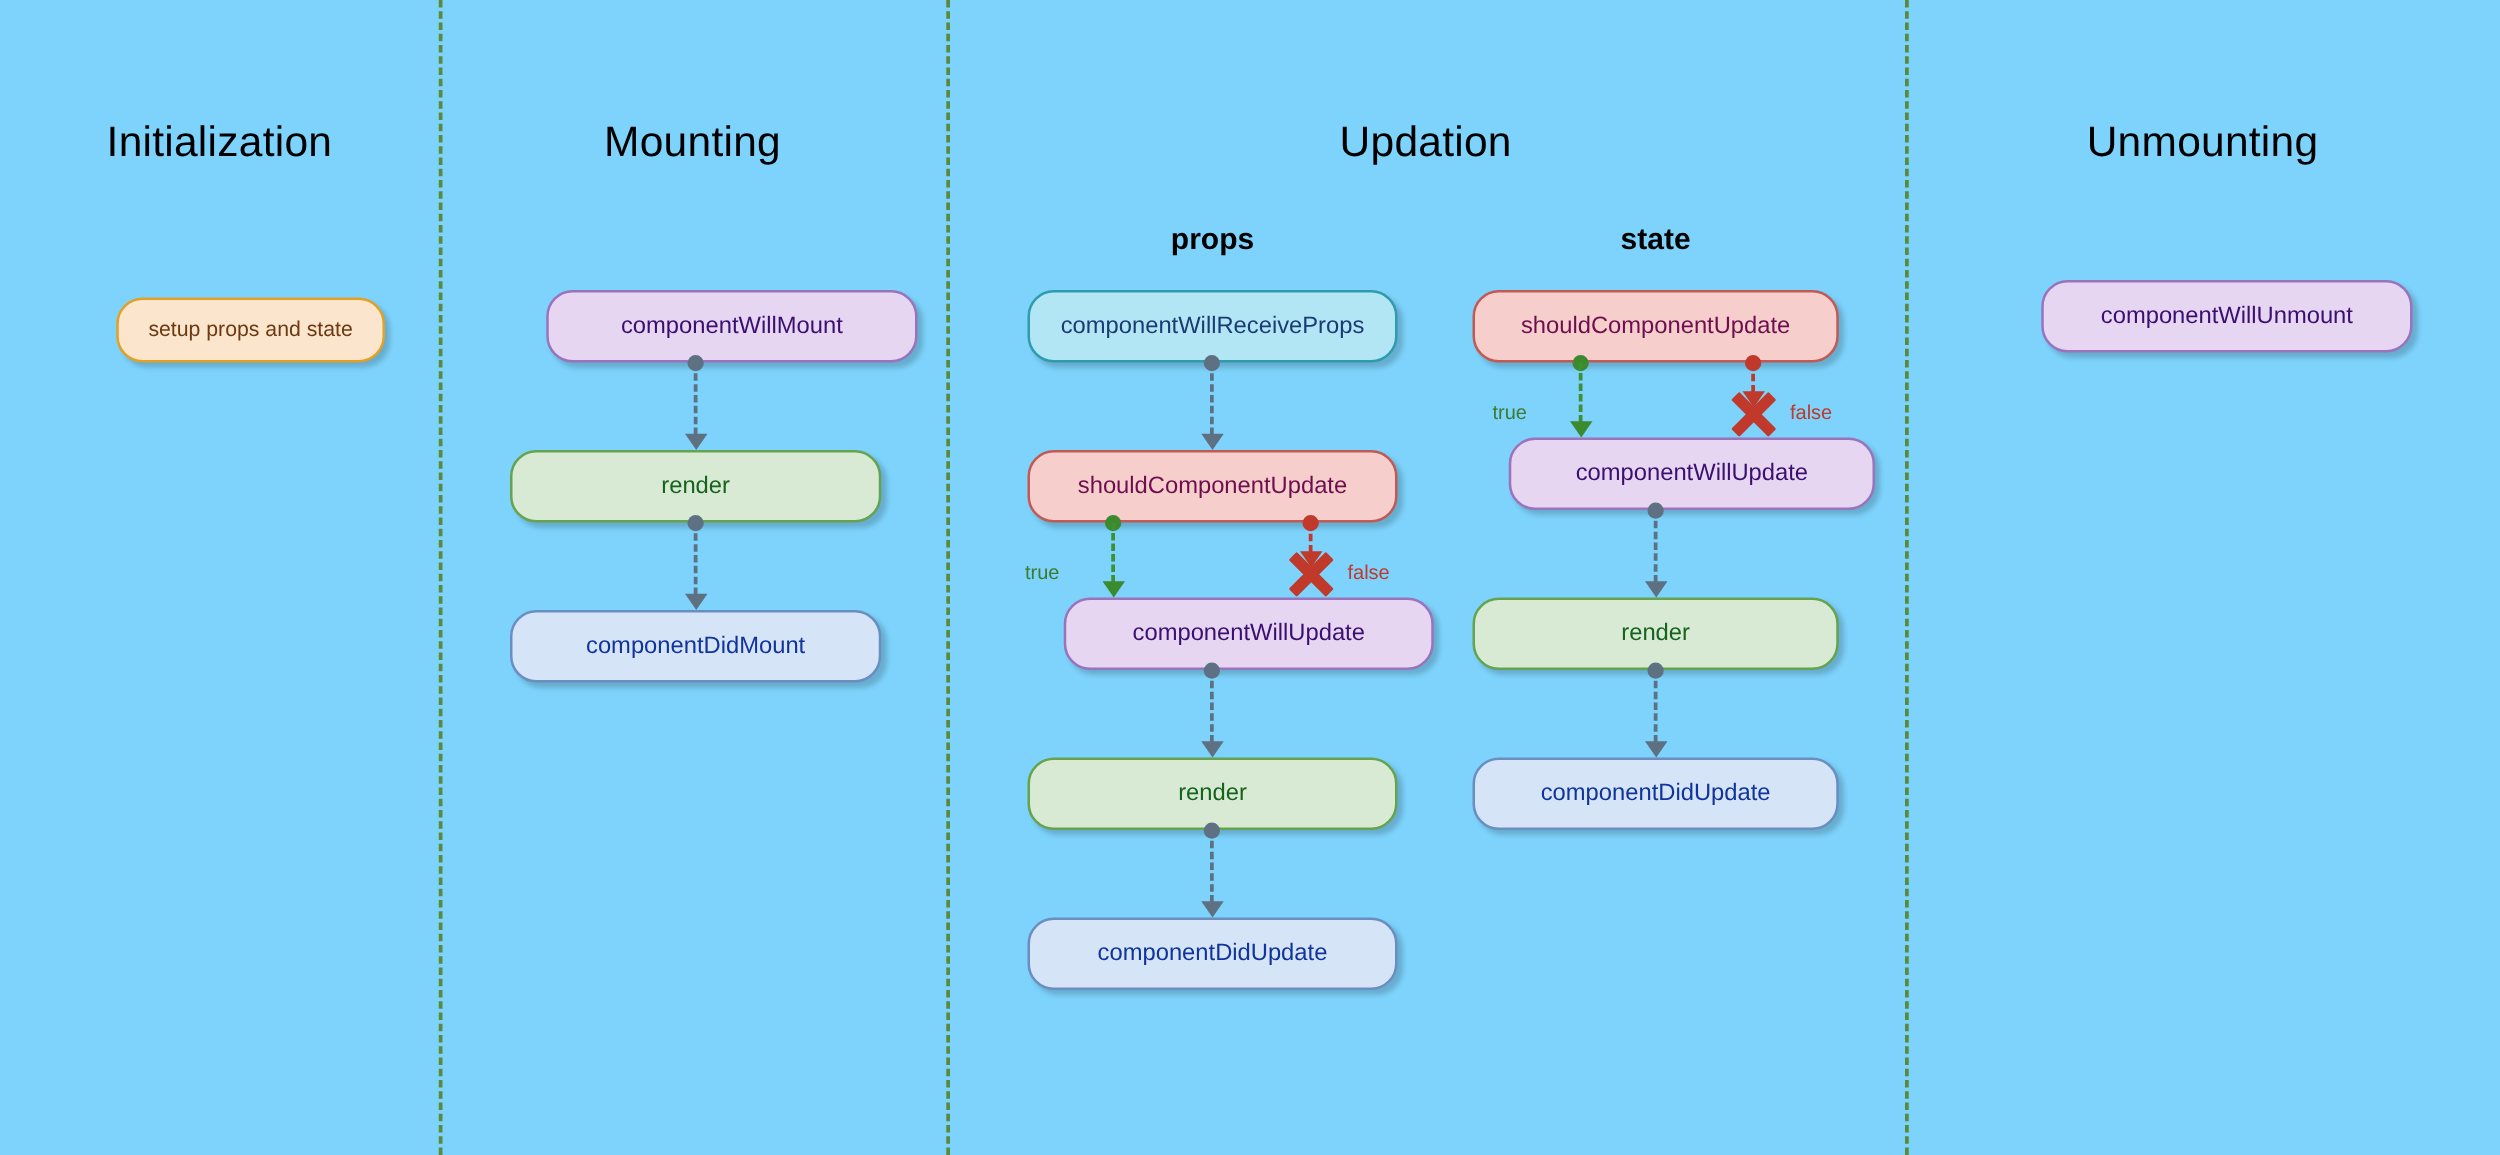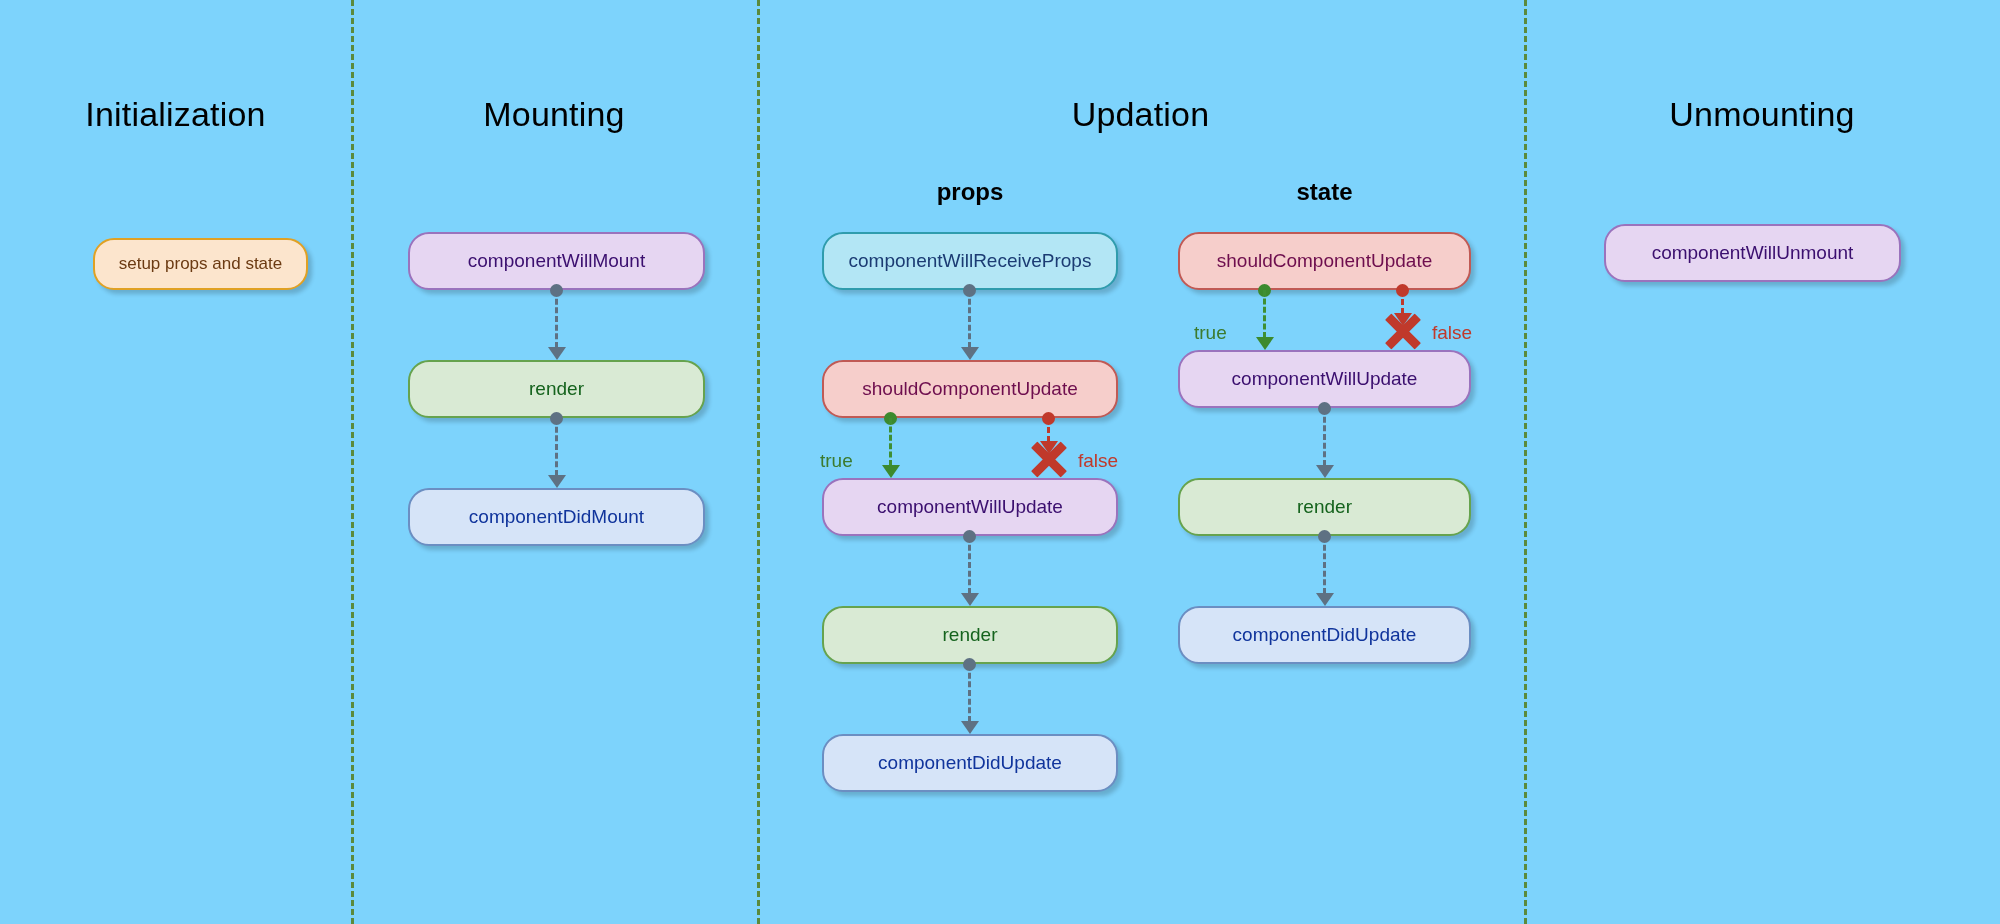--- a/index.html
+++ b/index.html
@@ -56,21 +56,21 @@
     border-width: 2px;
     border-style: solid;
     display: flex;
     align-items: center;
     justify-content: center;
     font-size: 19px;
     box-shadow: 4px 4px 4px rgba(0, 0, 0, 0.18);
     text-align: center;
     padding: 0 8px;
   }
-  .node.purple   { background: #e6d6f2; border-color: #9a73bd; color: #3b0f6f; }
+  .node.purple   { background: #e6d6f2; border-color: #9a73bd; color: #3b0f6f; margin-left: 29px; }
   .node.green    { background: #d9ead4; border-color: #66a34e; color: #15631d; }
   .node.blue     { background: #d6e4f8; border-color: #6b8ec2; color: #10349c; }
   .node.cyan     { background: #b3e6f5; border-color: #2f9cad; color: #1b3b73; }
   .node.red      { background: #f6cecb; border-color: #c05a55; color: #6e0e4e; }
   .node.orange   {
     background: #fce5cd; border-color: #e0a124; color: #6b3a12;
     font-size: 17px; height: 52px;
   }
 
   
@@ -101,21 +101,21 @@
     border-left: 9px solid transparent;
     border-right: 9px solid transparent;
   }
   .arrow.grey  { border-top: 13px solid #5e7183; }
   .arrow.green { border-top: 13px solid #3c8a2e; }
   .arrow.red   { border-top: 13px solid #c0392b; }
 
   
   .branch-label {
     position: absolute;
-    font-size: 19px;
+    font-size: 16px;
     white-space: nowrap;
   }
   .branch-label.true  { color: #3c7a2e; }
   .branch-label.false { color: #c0392b; }
 
   
   .x-mark {
     position: absolute;
     width: 42px;
     height: 42px;

